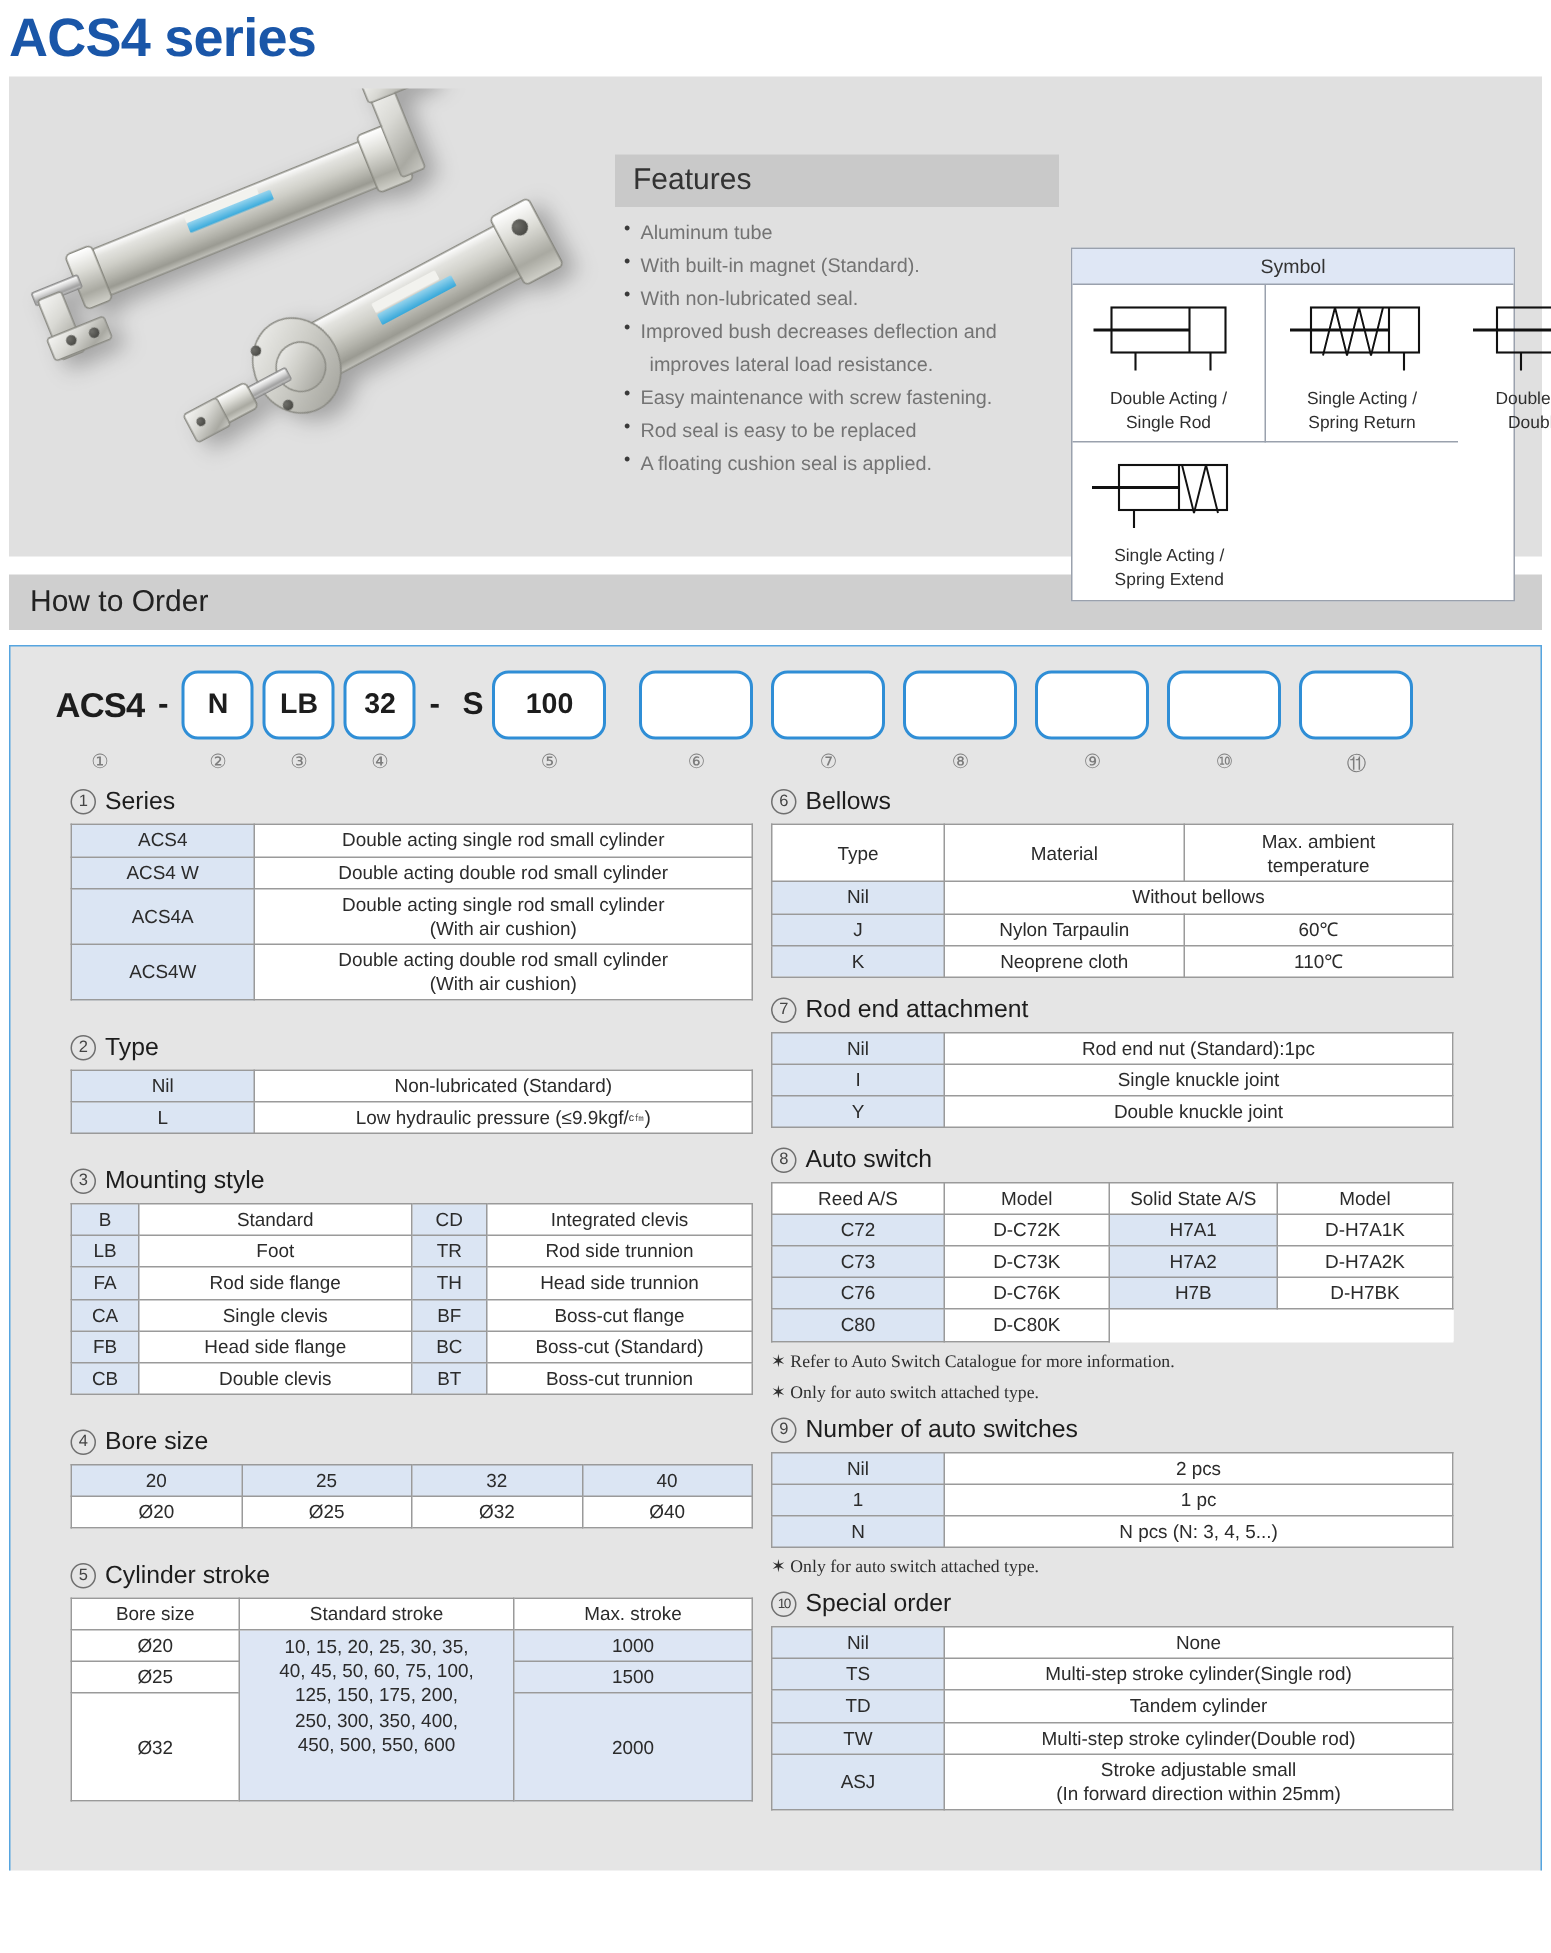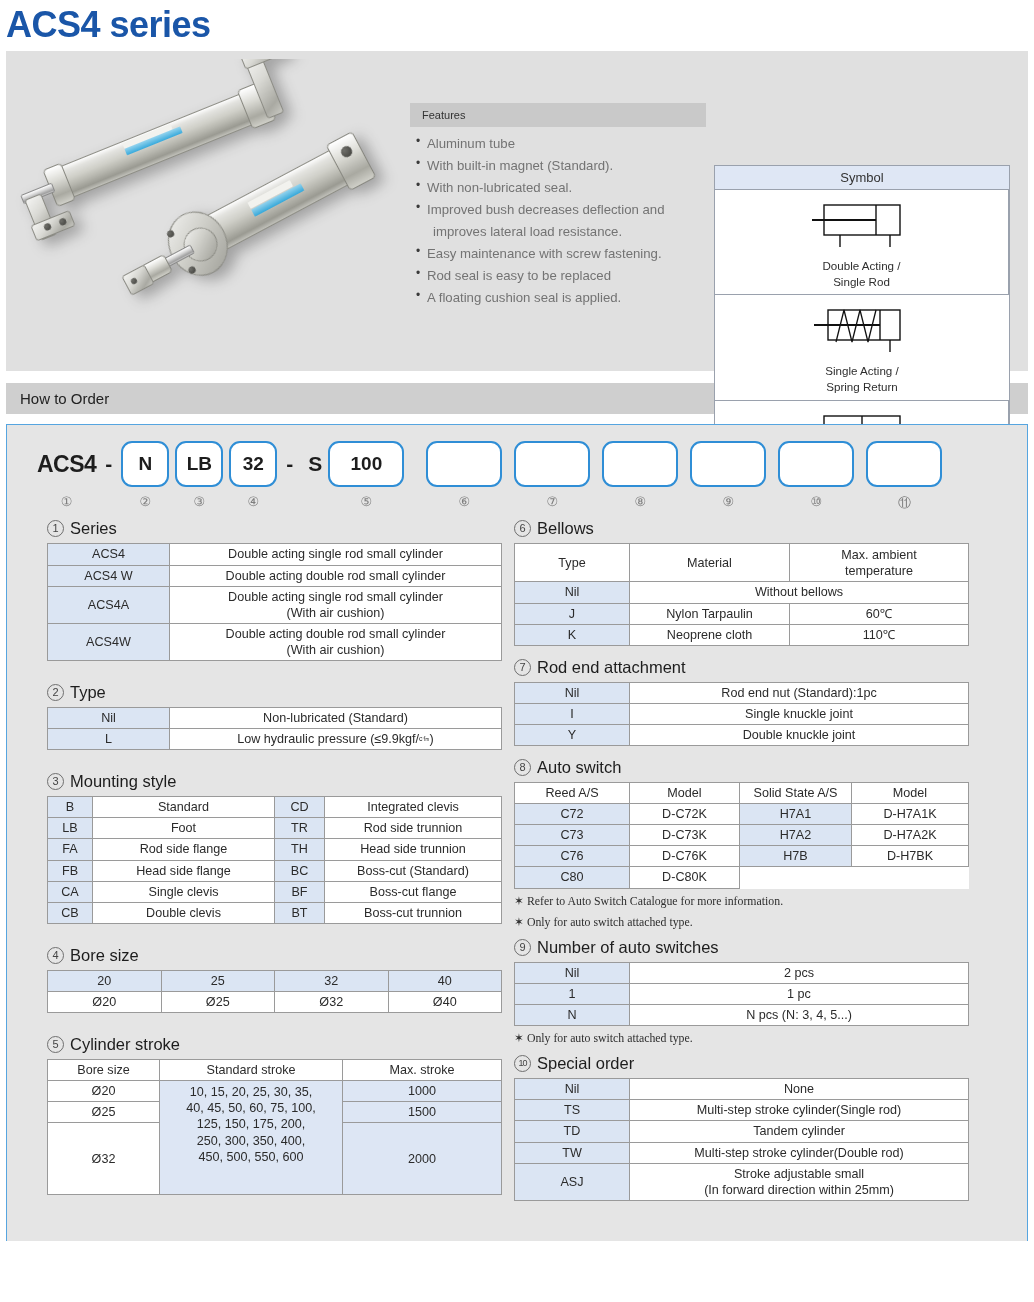--- a/index.html
+++ b/index.html
@@ -90,21 +90,21 @@
 
   
   .features {
     position:absolute;
     left:404px; top:52px;
     width:296px;
   }
   .features-hd {
     background:#c9c9c9;
     color:#333;
-    font-size:11px;
+    font-size:20px;
     padding:6px 12px;
     font-weight:normal;
   }
   .features ul {
     list-style:none;
     margin:6px 0 0 0;
     padding:0 0 0 6px;
   }
   .features li {
     font-size:13.2px;
@@ -132,42 +132,42 @@
   .symbol-hd {
     background:#dfe7f5;
     text-align:center;
     font-size:13px;
     padding:4px 0;
     border-bottom:1px solid #9aa1ad;
     color:#333;
   }
   .symbol-grid {
     display:grid;
-    grid-template-columns:1fr;
+    grid-template-columns:1fr 1fr 1fr;
   }
   .symbol-cell {
     padding:7px 4px 5px;
     text-align:center;
     border-right:1px solid #9aa1ad;
     border-bottom:1px solid #9aa1ad;
   }
   .symbol-cell:nth-child(2n) { border-right:none; }
   .symbol-cell:nth-child(3), .symbol-cell:nth-child(4) { border-bottom:none; }
   .symbol-cell svg { display:block; margin:0 auto 3px; }
   .symbol-cap {
     font-size:11.6px;
     line-height:1.34;
     color:#2e2e2e;
   }
 
   
   .section-banner {
     margin:12px 6px 0 6px;
     background:#cfcfcf;
-    font-size:15px;
+    font-size:20px;
     color:#222;
     padding:7px 14px;
   }
 
   
   .order-panel {
     margin:10px 6px 0 6px;
     border:1px solid #56a5e0;
     border-bottom:none;
     padding:16px 0 0 0;
@@ -538,30 +538,30 @@
           <td class="k">TR</td>
           <td class="v">Rod side trunnion</td>
         </tr>
         <tr>
           <td class="k">FA</td>
           <td class="v">Rod side flange</td>
           <td class="k">TH</td>
           <td class="v">Head side trunnion</td>
         </tr>
         <tr>
+          <td class="k">CA</td>
+          <td class="v">Single clevis</td>
+          <td class="k">BF</td>
+          <td class="v">Boss-cut flange</td>
+        </tr>
+        <tr>
           <td class="k">FB</td>
           <td class="v">Head side flange</td>
           <td class="k">BC</td>
           <td class="v">Boss-cut (Standard)</td>
-        </tr>
-        <tr>
-          <td class="k">CA</td>
-          <td class="v">Single clevis</td>
-          <td class="k">BF</td>
-          <td class="v">Boss-cut flange</td>
         </tr>
         <tr>
           <td class="k">CB</td>
           <td class="v">Double clevis</td>
           <td class="k">BT</td>
           <td class="v">Boss-cut trunnion</td>
         </tr>
       </tbody>
         </table>
 

